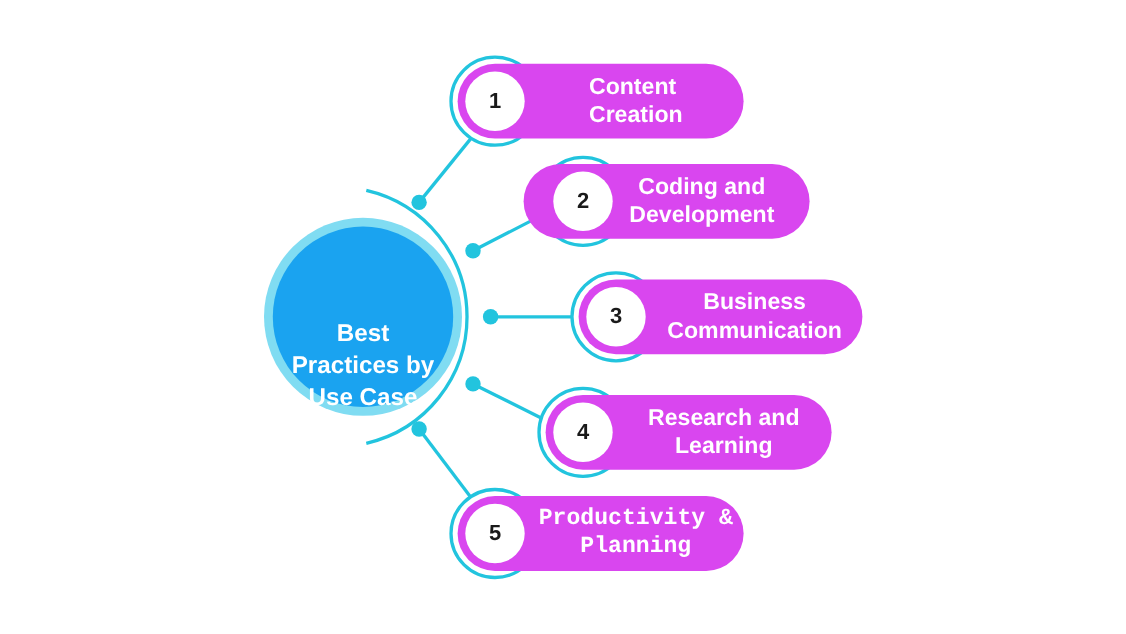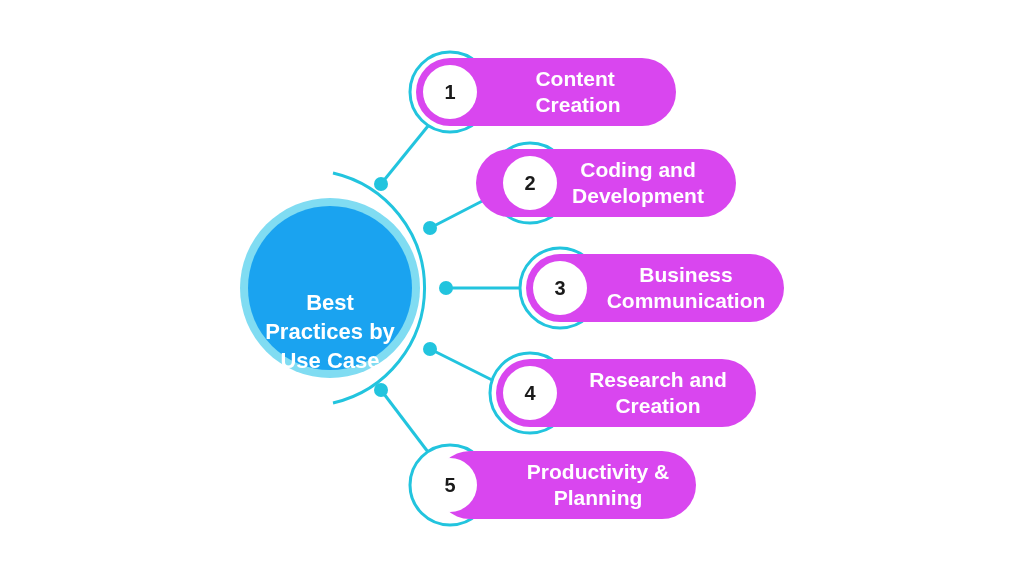--- a/index.html
+++ b/index.html
@@ -71,23 +71,23 @@
 <div class="pill" style="left:476px; top:149px; width:260px; padding-left:64px;">
   <span class="label">Coding and
 Development</span>
 </div>
 <div class="pill" style="left:526px; top:254px; width:258px; padding-left:62px;text-align:center;">
   <span class="label">Business
 Communication</span>
 </div>
 <div class="pill" style="left:496px; top:359px; width:260px; padding-left:64px;">
   <span class="label">Research and
-Creation</span>
+Learning</span>
 </div>
-<div class="pill" style="left:436px; top:451px; width:260px; padding-left:64px;">
+<div class="pill" style="left:416px; top:451px; width:260px; padding-left:64px;font-family:Liberation Mono, monospace;">
   <span class="label">Productivity &amp;
 Planning</span>
 </div>
 
 <div class="num-badge" style="left:423px; top:65px;">1</div>
 <div class="num-badge" style="left:503px; top:156px;">2</div>
 <div class="num-badge" style="left:533px; top:261px;">3</div>
 <div class="num-badge" style="left:503px; top:366px;">4</div>
 <div class="num-badge" style="left:423px; top:458px;">5</div>
 

